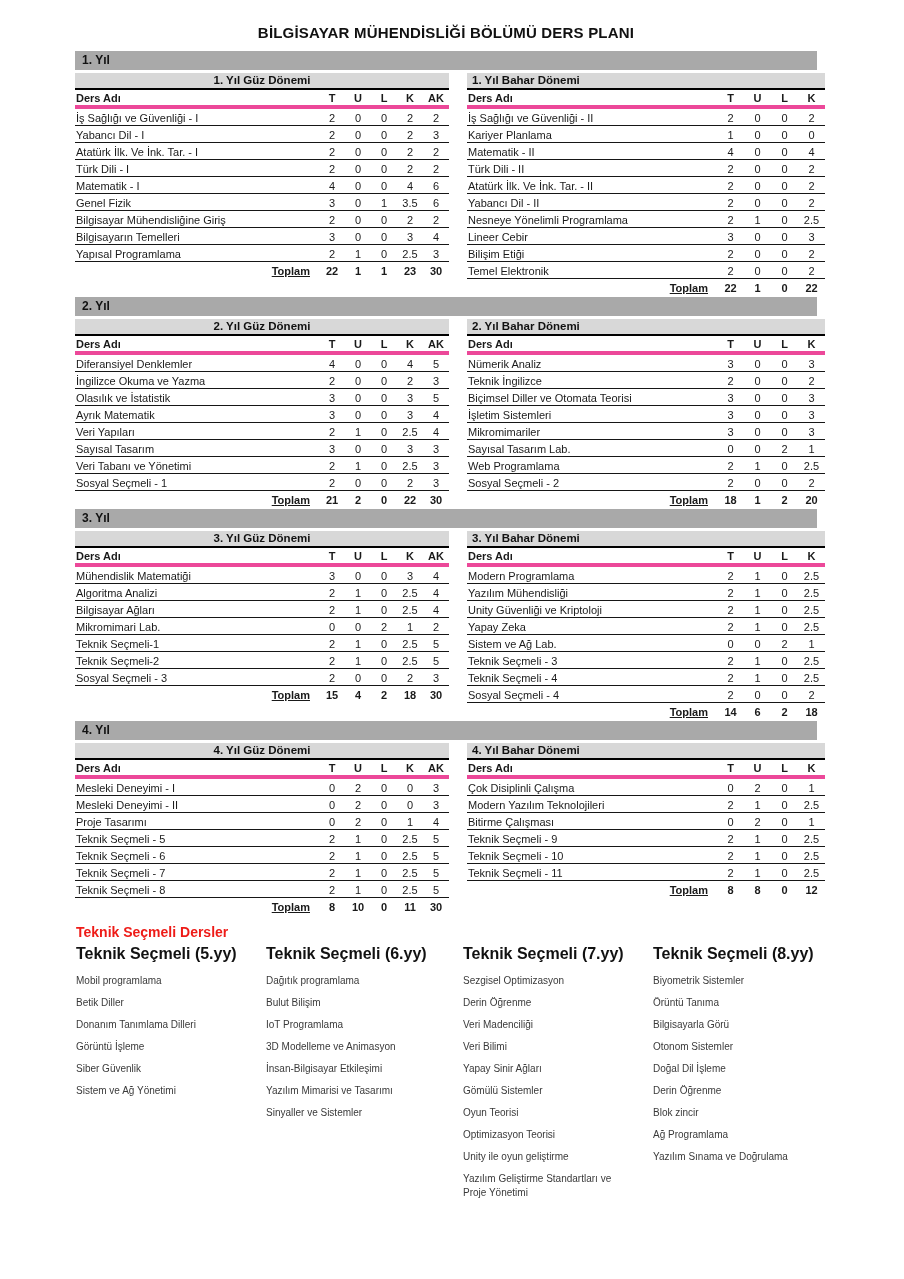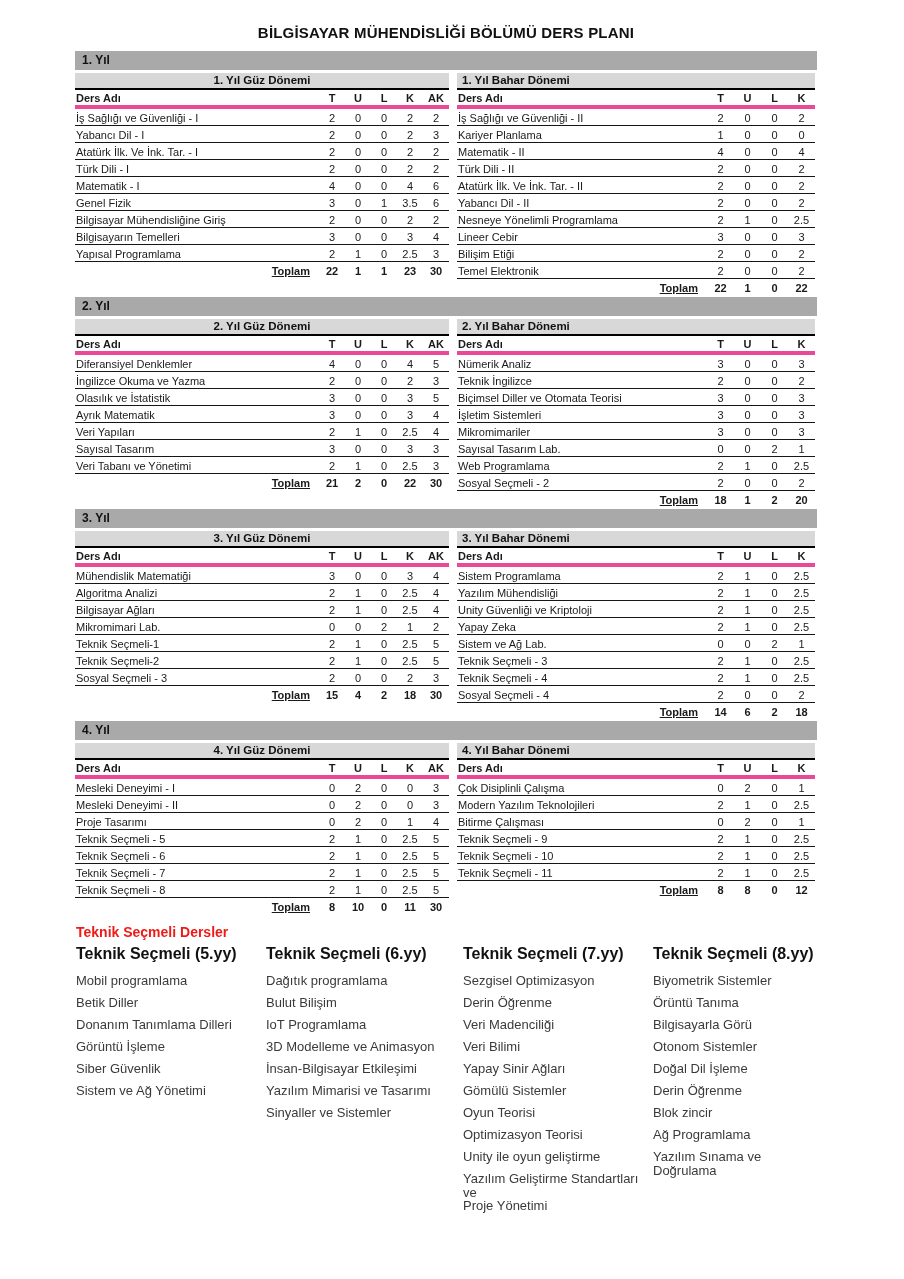--- a/index.html
+++ b/index.html
@@ -18,42 +18,42 @@
   .content{width:742px;}
   .doc-title{
     text-align:center;font-weight:bold;font-size:15px;letter-spacing:.2px;
     margin:0 0 10px 0;color:#111;
   }
   .year-section{margin-bottom:2px;}
   .year-bar{
     background:var(--year-bar);font-weight:bold;font-size:12px;
     padding:2px 7px 3px;margin-bottom:3px;color:#111;
   }
-  .cols{display:grid;grid-template-columns:374px 358px;column-gap:8px;align-items:start;}
+  .cols{display:grid;grid-template-columns:374px 358px;column-gap:18px;align-items:start;}
   .season-bar{
     background:var(--season-bar);font-weight:bold;font-size:11.5px;
     padding:1px 5px 2px;border-bottom:2px solid #000;color:#111;
   }
   .season-bar.center{text-align:center;}
   table{border-collapse:collapse;width:100%;table-layout:fixed;}
   th,td{font-size:11px;line-height:12px;vertical-align:bottom;}
   thead th{border-bottom:4px solid #ec4899;font-weight:bold;padding:2px 0 1px;}
   th.name,td.name{text-align:left;padding-left:1px;}
   th.num,td.num{text-align:center;}
   .t5 th.num,.t5 td.num{width:26px;}
   .t4 th.num,.t4 td.num{width:27px;}
   tbody td{border-bottom:1.5px solid #161616;padding:2.5px 0 1.5px;}
   tr.total td{border-bottom:none;font-weight:bold;padding:3px 0 1px;}
   tr.total td.name{text-align:right;padding-right:9px;text-decoration:underline;}
   .electives{margin-top:10px;}
   .electives-title{color:var(--red);font-weight:bold;font-size:14px;margin:0 0 5px 1px;}
   .elective-cols{display:grid;grid-template-columns:190px 197px 190px 1fr;}
   .elective-col-title{font-size:16px;font-weight:bold;margin:0 0 11px 1px;color:#111;}
   .elective-item{
-    font-size:13px;color:#3a3a3a;margin:0 0 8.5px 1px;line-height:13.5px;
+    font-size:10px;color:#3a3a3a;margin:0 0 8.5px 1px;line-height:13.5px;
     max-width:184px;white-space:pre-line;
   }
 </style>
 </head>
 <body>
 
 <div class="page">
   <div class="content">
 
     <h1 class="doc-title">BİLGİSAYAR MÜHENDİSLİĞİ BÖLÜMÜ DERS PLANI</h1>
@@ -320,20 +320,28 @@
                     <td class="num">3</td>
                   </tr>
                   <tr>
                     <td class="name">Veri Tabanı ve Yönetimi</td>
                     <td class="num">2</td>
                     <td class="num">1</td>
                     <td class="num">0</td>
                     <td class="num">2.5</td>
                     <td class="num">3</td>
                   </tr>
+                  <tr>
+                    <td class="name">Sosyal Seçmeli - 1</td>
+                    <td class="num">2</td>
+                    <td class="num">0</td>
+                    <td class="num">0</td>
+                    <td class="num">2</td>
+                    <td class="num">3</td>
+                  </tr>
                   <tr class="total">
                     <td class="name">Toplam</td>
                     <td class="num">21</td>
                     <td class="num">2</td>
                     <td class="num">0</td>
                     <td class="num">22</td>
                     <td class="num">30</td>
                   </tr>
                 </tbody>
               </table>
@@ -510,21 +518,21 @@
                   <tr>
                     <th class="name">Ders Adı</th>
                     <th class="num">T</th>
                     <th class="num">U</th>
                     <th class="num">L</th>
                     <th class="num">K</th>
                   </tr>
                 </thead>
                 <tbody>
                   <tr>
-                    <td class="name">Sistem Programlama</td>
+                    <td class="name">Modern Programlama</td>
                     <td class="num">2</td>
                     <td class="num">1</td>
                     <td class="num">0</td>
                     <td class="num">2.5</td>
                   </tr>
                   <tr>
                     <td class="name">Yazılım Mühendisliği</td>
                     <td class="num">2</td>
                     <td class="num">1</td>
                     <td class="num">0</td>

